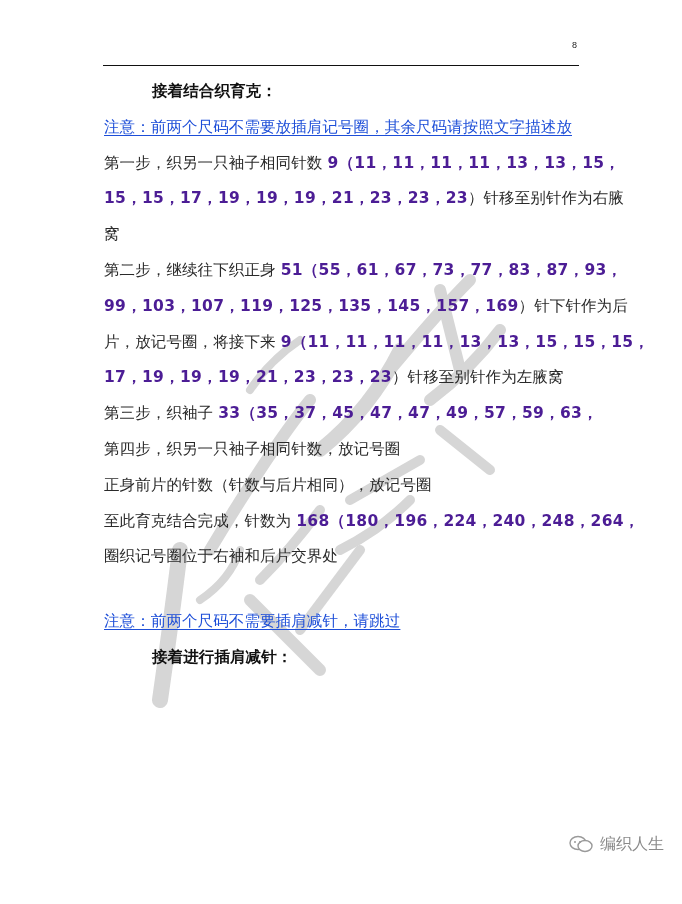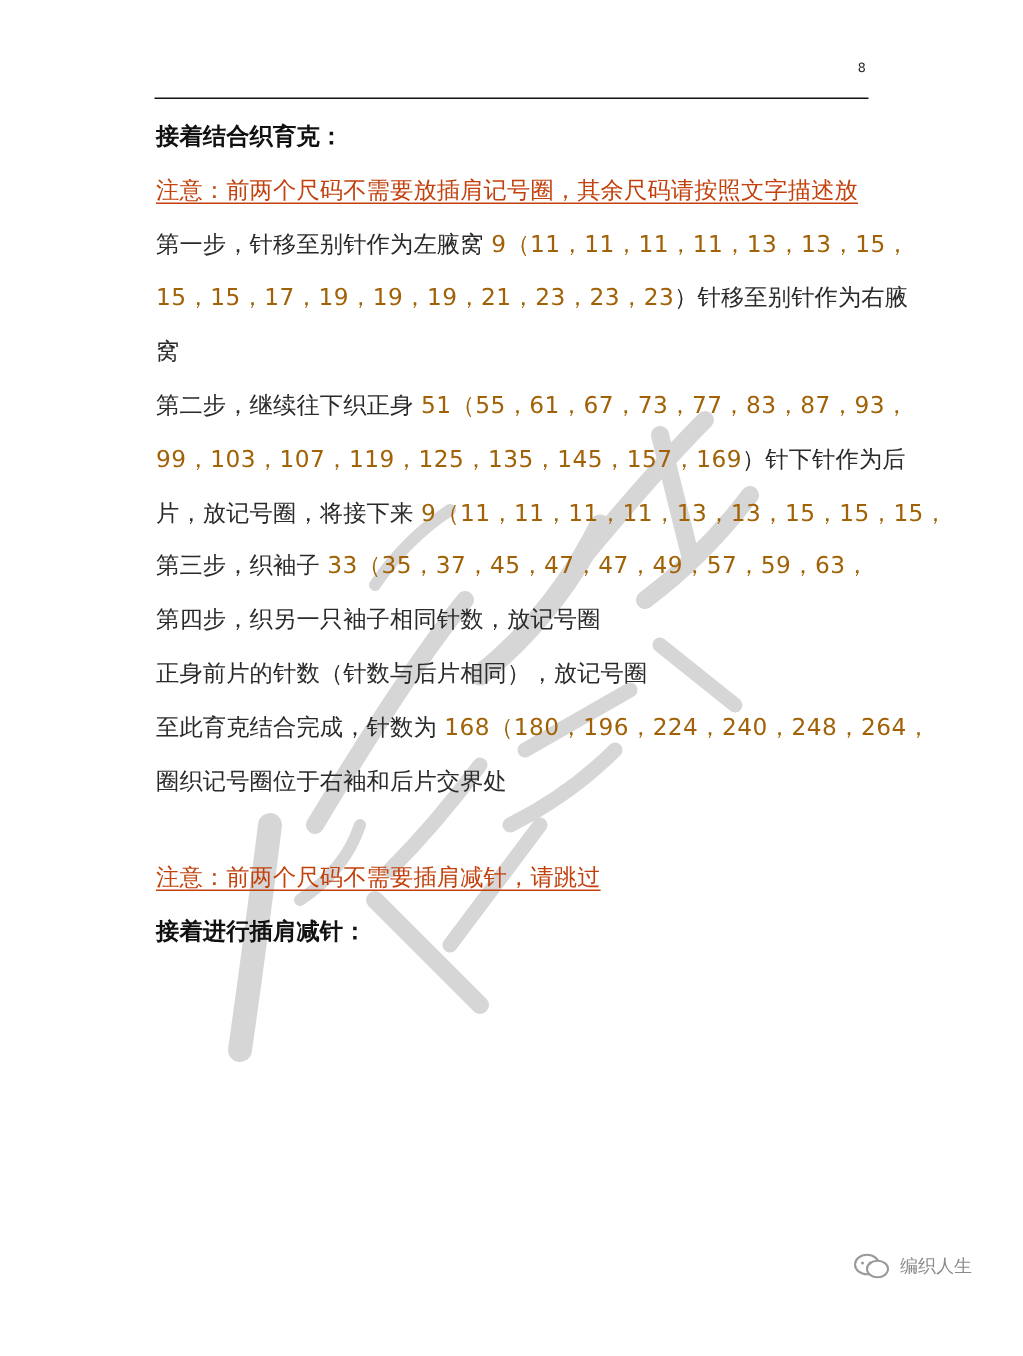--- a/index.html
+++ b/index.html
@@ -17,27 +17,27 @@
   }
   .watermark {
     position: absolute; left: 140px; top: 250px; width: 420px; height: 460px;
     pointer-events: none; z-index: 0;
   }
   .content { position: absolute; left: 104px; top: 74px; width: 480px; z-index: 1; }
   .line {
     height: 35.8px; line-height: 35.8px; font-size: 15.5px; white-space: nowrap;
     letter-spacing: 0.1px; color: #2a2a2a;
   }
-  .line.heading { font-weight: bold; color: #111; font-size: 15.5px; }
-  .line.note span.u { text-decoration: underline; text-underline-offset: 3px; color: #c2410c; }
-  .num { font-weight: normal; color: #a16207; letter-spacing: 0.3px; font-family: "DejaVu Sans", sans-serif; }
+  .line.heading { font-weight: bold; color: #111; font-size: 15.5px; margin-left: 48px; }
+  .line.note span.u { text-decoration: underline; text-underline-offset: 3px; color: #1d4ed8; }
+  .num { font-weight: bold; color: #4c1d95; letter-spacing: 0.3px; font-family: "DejaVu Sans", sans-serif; }
   .gap { height: 29px; }
   .footer-brand {
     position: absolute; left: 568px; top: 832px; height: 24px; display: flex; align-items: center;
-    gap: 6px; color: #8a8a8a; font-size: 12px; z-index: 2;
+    gap: 6px; color: #8a8a8a; font-size: 16px; z-index: 2;
   }
   .footer-brand svg { display: block; }
 </style>
 </head>
 <body>
 
 <div class="page-number">8</div>
 <div class="header-rule"></div>
 
 <svg class="watermark" viewBox="0 0 420 460">
@@ -56,26 +56,27 @@
     <path d="M300 180 L 350 220" stroke-width="10"></path>
     <path d="M110 140 Q 130 110 160 90" stroke-width="8"></path>
     <path d="M60 350 Q 90 330 100 300" stroke-width="8"></path>
   </g>
 </svg>
 
 <div class="content">
   <div class="line heading">接着结合织育克：</div>
   <div class="line note"><span class="u">注意：前两个尺码不需要放插肩记号圈，其余尺码请按照文字描述放</span></div>
 
-  <div class="line"><span>第一步，针移至别针作为左腋窝 </span><span class="num">9（11，11，11，11，13，13，15，</span><span></span></div>
+  <div class="line"><span>第一步，织另一只袖子相同针数 </span><span class="num">9（11，11，11，11，13，13，15，</span><span></span></div>
   <div class="line"><span></span><span class="num">15，15，17，19，19，19，21，23，23，23</span><span>）针移至别针作为右腋</span></div>
   <div class="line"><span>窝</span><span class="num"></span><span></span></div>
   <div class="line"><span>第二步，继续往下织正身 </span><span class="num">51（55，61，67，73，77，83，87，93，</span><span></span></div>
   <div class="line"><span></span><span class="num">99，103，107，119，125，135，145，157，169</span><span>）针下针作为后</span></div>
   <div class="line"><span>片，放记号圈，将接下来 </span><span class="num">9（11，11，11，11，13，13，15，15，15，</span><span></span></div>
+  <div class="line"><span></span><span class="num">17，19，19，19，21，23，23，23</span><span>）针移至别针作为左腋窝</span></div>
   <div class="line"><span>第三步，织袖子 </span><span class="num">33（35，37，45，47，47，49，57，59，63，</span><span></span></div>
   <div class="line"><span>第四步，织另一只袖子相同针数，放记号圈</span><span class="num"></span><span></span></div>
   <div class="line"><span>正身前片的针数（针数与后片相同），放记号圈</span><span class="num"></span><span></span></div>
   <div class="line"><span>至此育克结合完成，针数为 </span><span class="num">168（180，196，224，240，248，264，</span><span></span></div>
   <div class="line"><span>圈织记号圈位于右袖和后片交界处</span><span class="num"></span><span></span></div>
 
   <div class="gap"></div>
 
   <div class="line note"><span class="u">注意：前两个尺码不需要插肩减针，请跳过</span></div>
   <div class="line heading">接着进行插肩减针：</div>

